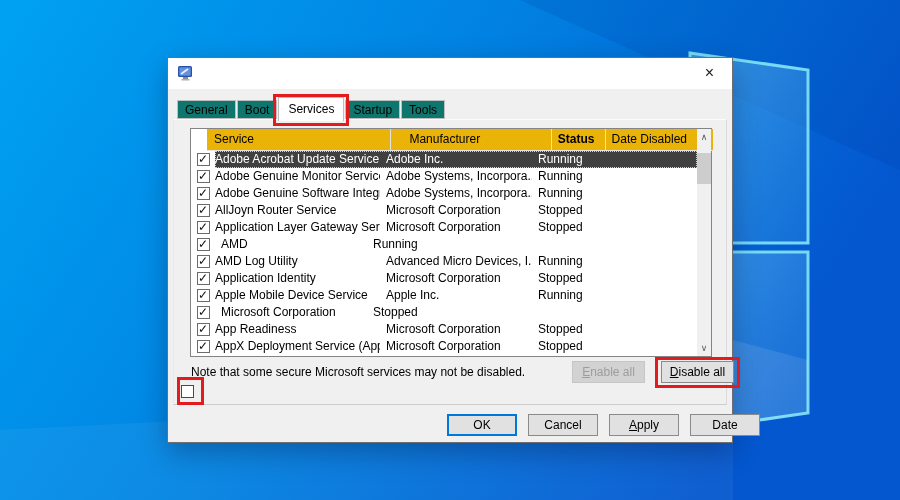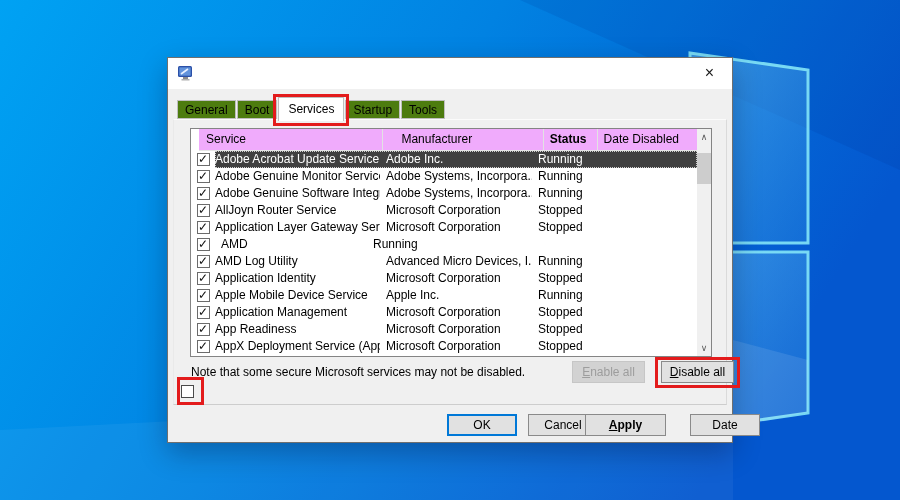--- a/index.html
+++ b/index.html
@@ -21,21 +21,21 @@
   .close-btn {
     position:absolute; right:0; top:0; width:45px; height:30px;
     display:flex; align-items:center; justify-content:center;
     font-size:16px; color:#1a1a1a; cursor:default;
   }
 
   
   .tabstrip { position:absolute; left:9px; top:39px; height:22px; display:flex; align-items:flex-end; z-index:3; }
   .tab {
     height:19px; line-height:18px; padding:0 7px; margin-right:1px;
-    background:#4d7c0f; border:1px solid #bfbfbf; position:relative;
+    background:#0f766e; border:1px solid #bfbfbf; position:relative;
   }
   .tab.active {
     height:24px; line-height:22px; padding:0 9px; margin-bottom:-2px;
     background:#ffffff; border-bottom:none; z-index:4;
   }
   .tabpage {
     position:absolute; left:5px; top:61px; width:554px; height:286px;
     background:#f0f0f0;
     border-top:1px solid #fbfbfb; border-left:1px solid #e9e9e9;
     border-right:1px solid #dadada; border-bottom:1px solid #cdcdcd;
@@ -45,21 +45,21 @@
   .red-box { position:absolute; border:3px solid var(--red,#e31b1c); pointer-events:none; z-index:6; }
   .rb-tab   { left:-6px; right:-6px; top:-4px; bottom:-5px; }
   .rb-btn   { left:-7px; right:-7px; top:-5px; bottom:-6px; }
   .rb-check { left:-4px; right:-10px; top:-6px; bottom:-6px; }
 
   
   .listview {
     position:absolute; left:22px; top:70px; width:522px; height:229px;
     background:#fff; border:1px solid #848484; z-index:2;
   }
-  .lv-header { position:absolute; left:8px; top:0; width:506px; height:22px; display:flex; background:#f0abfc; border-bottom:1px solid #e5e5e5; }
+  .lv-header { position:absolute; left:16px; top:0; width:506px; height:22px; display:flex; background:#eab308; border-bottom:1px solid #e5e5e5; }
   .hcell { height:22px; line-height:21px; padding-left:6px; border-right:1px solid #e2e2e2; overflow:hidden; white-space:nowrap; }
   .hcell.c0 { width:189px; padding-left:7px; }
   .hcell.c1 { width:152px;margin-left:12px; }
   .hcell.c2 { width:55px;font-weight:bold; }
   .hcell.c3 { width:110px; border-right:none; }
 
   .lv-body { position:absolute; left:0; top:22px; width:506px; height:205px; overflow:hidden; }
   .lvrow { display:flex; height:17px; position:relative; }
   .cbcell { width:24px; display:flex; align-items:center; justify-content:center; background:#fff; }
   .cb {
@@ -87,21 +87,21 @@
   .note { position:absolute; left:23px; top:303px; height:22px; line-height:22px; z-index:3; }
   .btn {
     position:absolute; height:22px; background:#e1e1e1; border:1px solid #8a8a8a;
     font-family:"Liberation Sans", sans-serif; font-size:12px; color:#000; text-align:center; z-index:3;margin-left:33px;
   }
   .btn.disabled { background:#d2d2d2; border-color:#c6c6c6; color:#9d9d9d; }
   #enableAllBtn  { left:371px; top:303px; width:73px; }
   #disableAllBtn { left:460px; top:303px; width:73px; }
   #okBtn     { left:246px; top:356px; width:70px; border:2px solid #0078d7; }
   #cancelBtn { left:327px; top:356px; width:70px; }
-  #applyBtn  { left:384px; top:356px; width:81px;font-weight:bold; }
+  #applyBtn  { left:408px; top:356px; width:70px; }
   #helpBtn   { left:489px; top:356px; width:70px; }
 
   .hide-wrap { position:absolute; left:13px; top:325px; height:16px; display:flex; align-items:center; gap:6px; z-index:3; }
   .hide-box { width:13px; height:13px; border:1px solid #4a4a4a; background:#fff; }
 
   u { text-decoration:underline; }
 </style>
 </head>
 <body>
 
@@ -238,21 +238,20 @@
             </div>
             <div class="cell svc">Apple Mobile Device Service</div>
             <div class="cell man">Apple Inc.</div>
             <div class="cell st">Running</div>
             <div class="cell dt"></div>
           </div>
           <div class="lvrow">
             <div class="cbcell">
               <span class="cb">✓</span>
             </div>
-            <div class="cell svc">Application Management</div>
             <div class="cell man">Microsoft Corporation</div>
             <div class="cell st">Stopped</div>
             <div class="cell dt"></div>
           </div>
           <div class="lvrow">
             <div class="cbcell">
               <span class="cb">✓</span>
             </div>
             <div class="cell svc">App Readiness</div>
             <div class="cell man">Microsoft Corporation</div>

